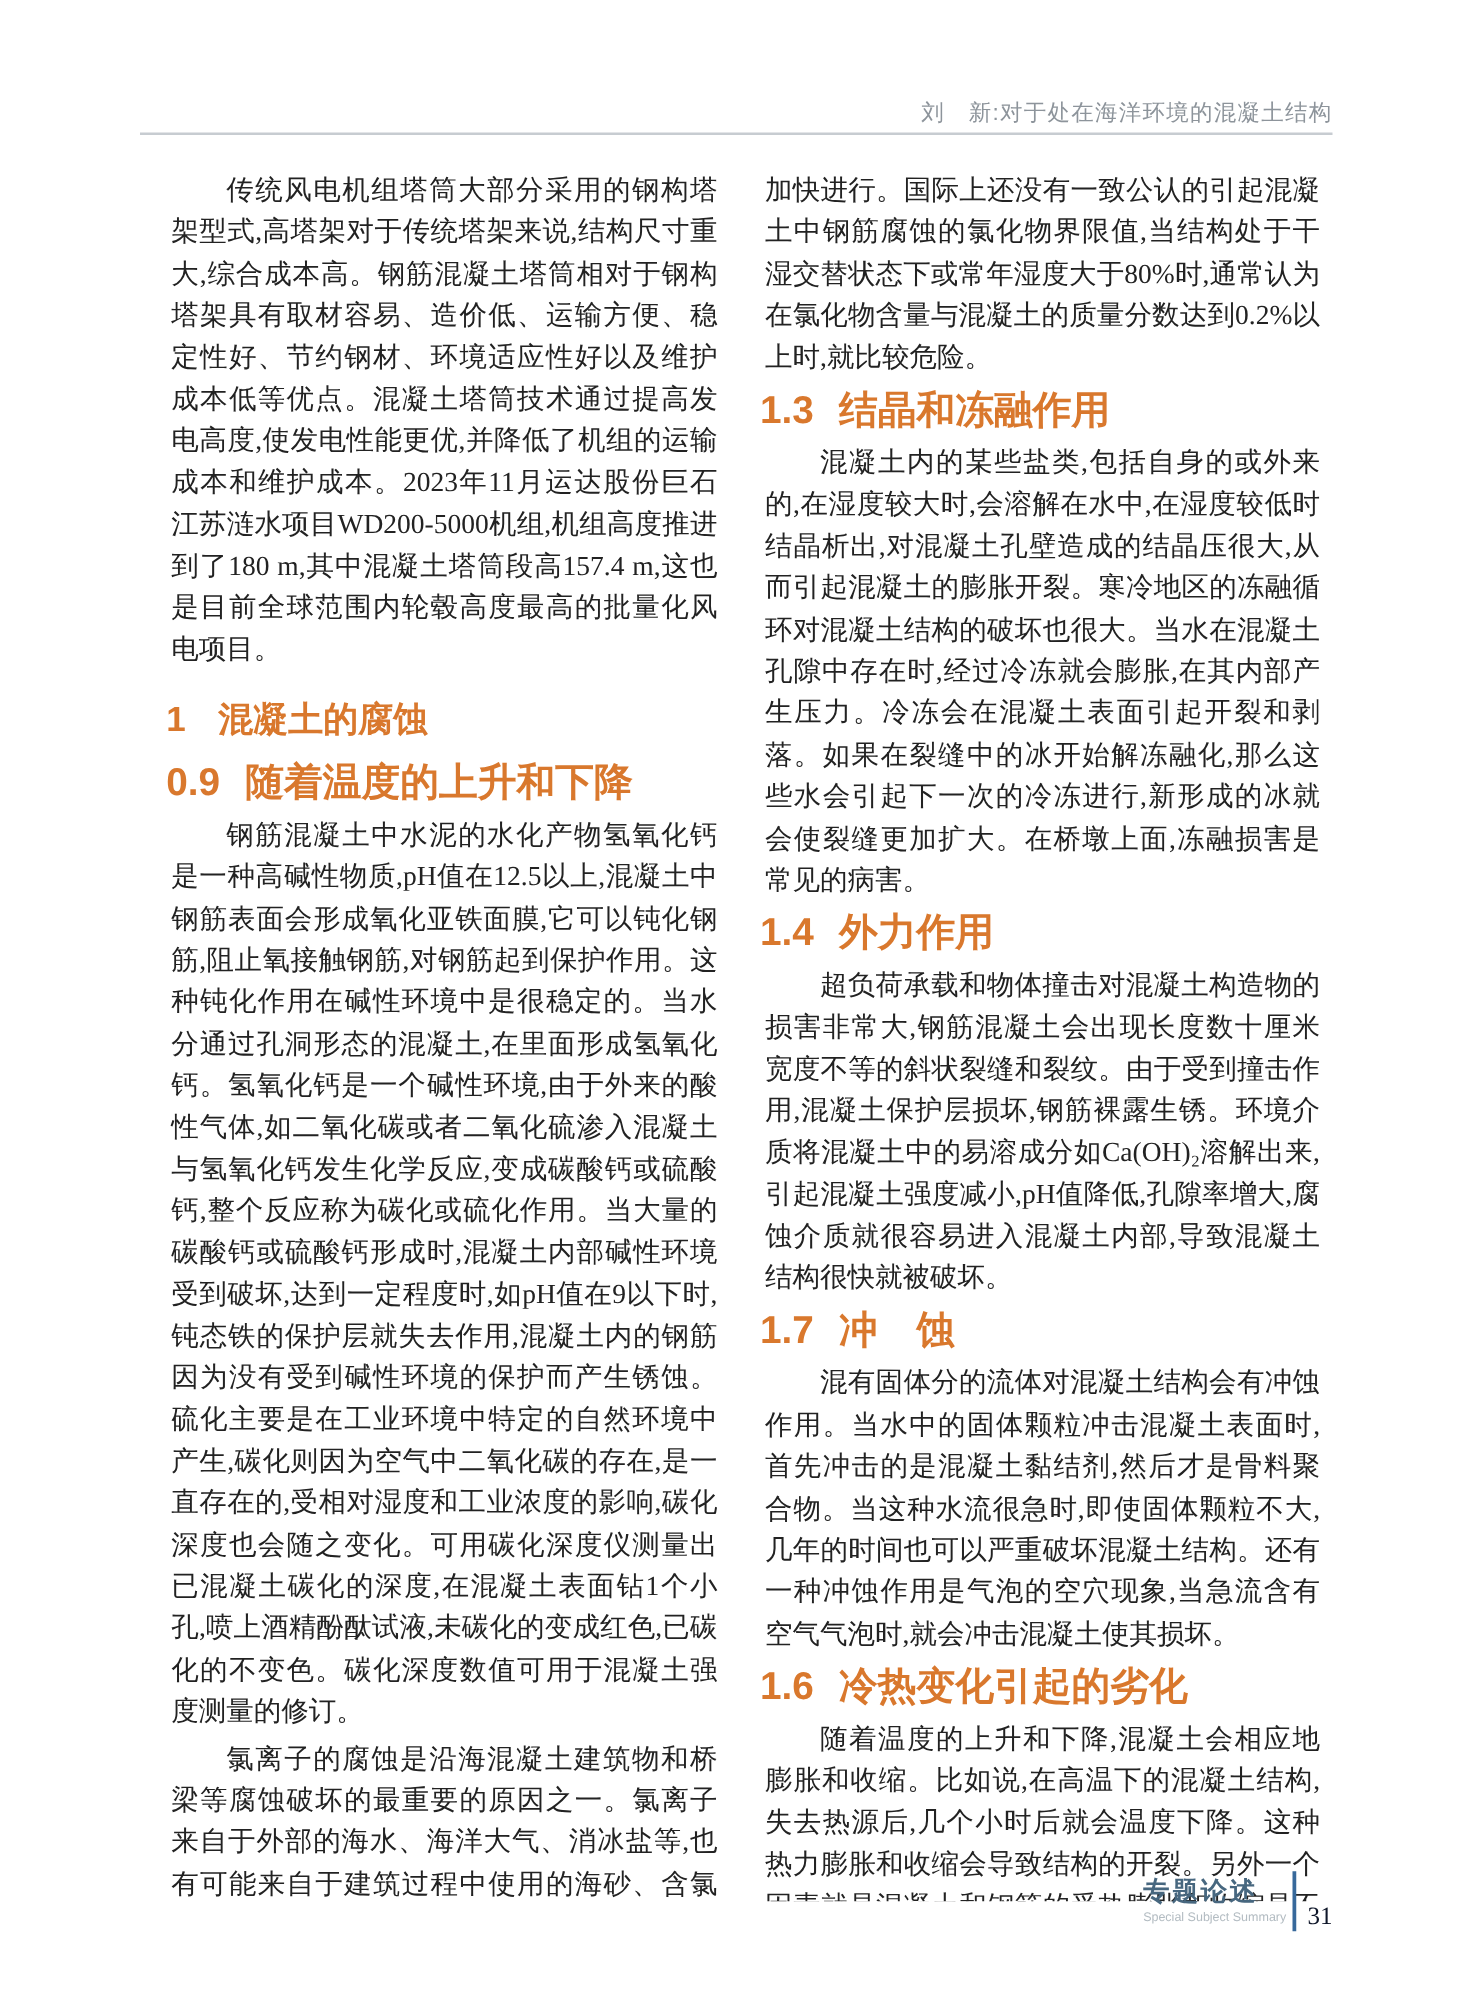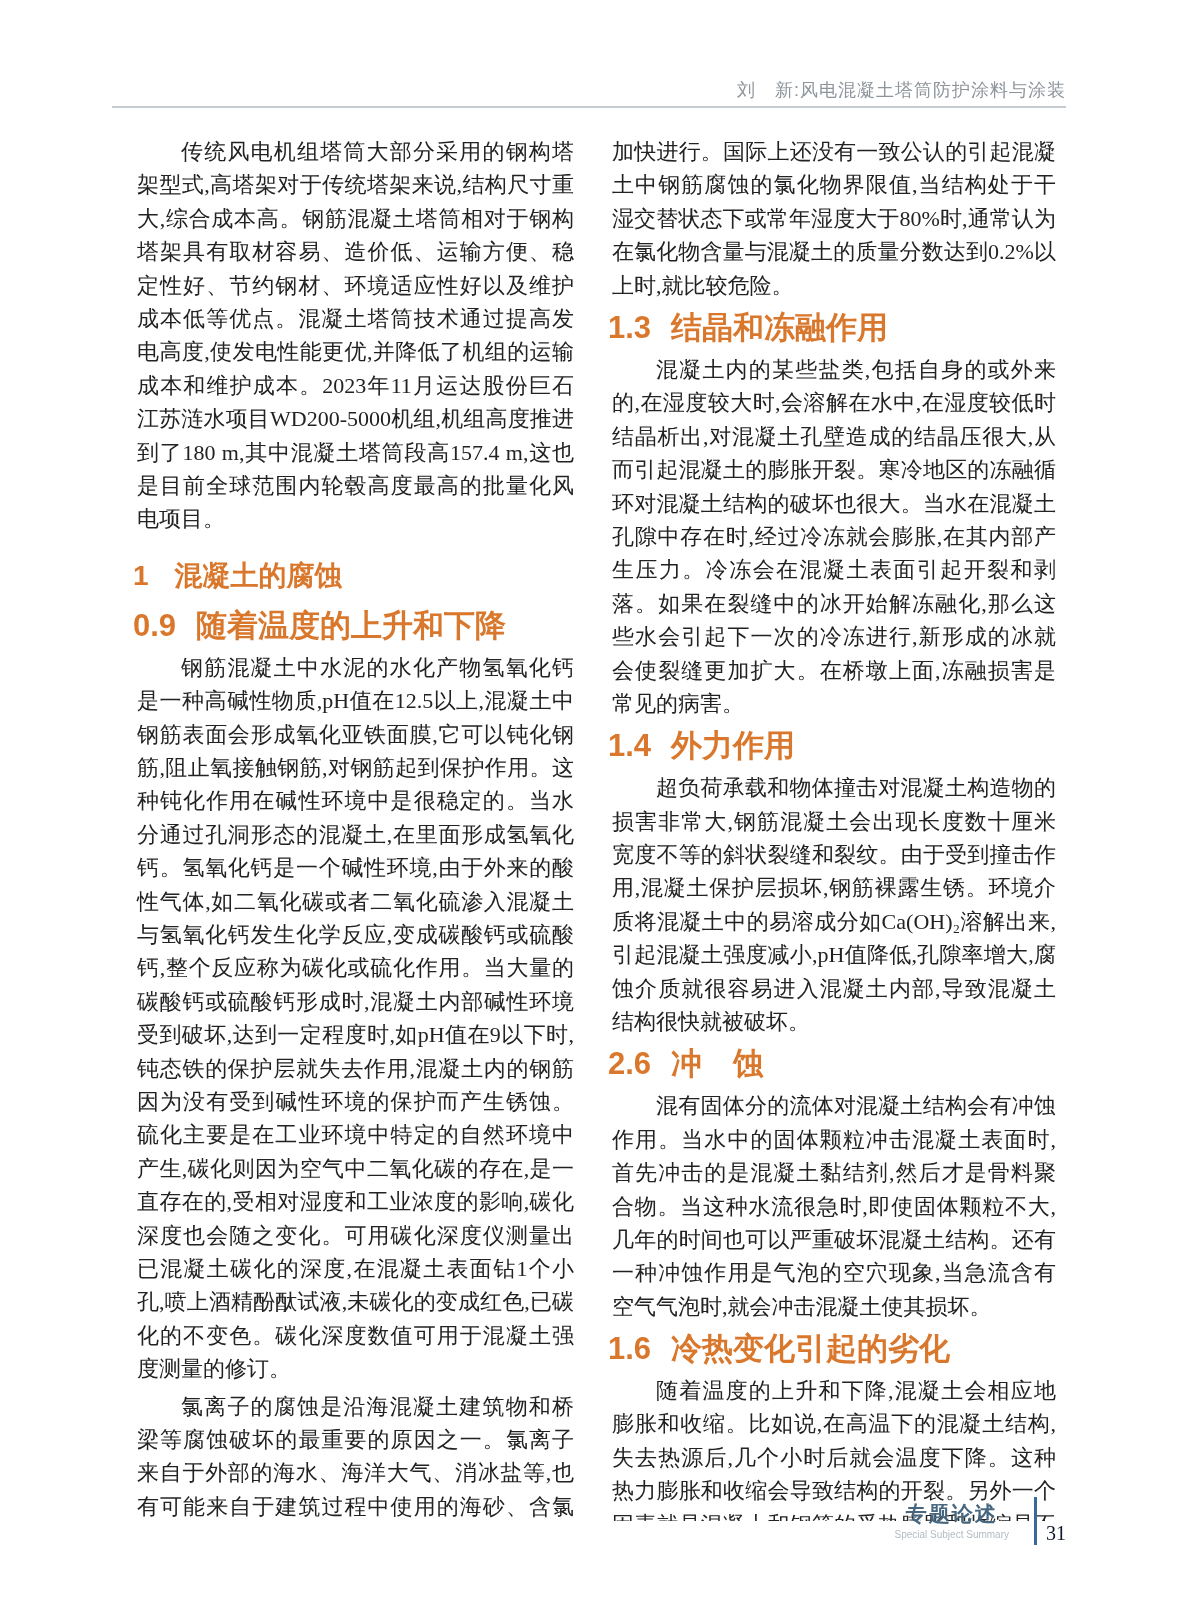--- a/index.html
+++ b/index.html
@@ -84,23 +84,23 @@
 
   
   .footer {
     position: absolute;
     top: 1497px;
     right: 121px;
     display: flex;
     align-items: center;
   }
   .footer-labels {
-    text-align: center;
+    text-align: left;
     font-family: "Liberation Sans", "DejaVu Sans", sans-serif;
-    margin-right: 25px;
+    margin-right: 5px;
   }
   .footer-cn {
     font-size: 21px;
     font-weight: bold;
     letter-spacing: 2px;
     color: #47677f;
     line-height: 1.1;
   }
   .footer-en {
     font-size: 10px;
@@ -119,21 +119,21 @@
     font-size: 20px;
     color: #0f172a;
     align-self: flex-end;
   }
 </style>
 </head>
 <body>
 
 <div class="page">
 
-  <div class="running-head">刘　新:风电混凝土塔筒防护涂料与涂装</div>
+  <div class="running-head">刘　新:对于处在海洋环境的混凝土结构</div>
   <div class="head-rule"></div>
 
   <div class="content">
 
     <section class="col col-left">
       <p class="para indent">传统风电机组塔筒大部分采用的钢构塔架型式,高塔架对于传统塔架来说,结构尺寸重大,综合成本高。钢筋混凝土塔筒相对于钢构塔架具有取材容易、造价低、运输方便、稳定性好、节约钢材、环境适应性好以及维护成本低等优点。混凝土塔筒技术通过提高发电高度,使发电性能更优,并降低了机组的运输成本和维护成本。2023年11月运达股份巨石江苏涟水项目WD200-5000机组,机组高度推进到了180 m,其中混凝土塔筒段高157.4 m,这也是目前全球范围内轮毂高度最高的批量化风电项目。</p>
 
       <div class="h1">
         <span class="num">1</span>
         <span class="title">混凝土的腐蚀</span>
@@ -157,21 +157,21 @@
       </div>
       <p class="para indent">混凝土内的某些盐类,包括自身的或外来的,在湿度较大时,会溶解在水中,在湿度较低时结晶析出,对混凝土孔壁造成的结晶压很大,从而引起混凝土的膨胀开裂。寒冷地区的冻融循环对混凝土结构的破坏也很大。当水在混凝土孔隙中存在时,经过冷冻就会膨胀,在其内部产生压力。冷冻会在混凝土表面引起开裂和剥落。如果在裂缝中的冰开始解冻融化,那么这些水会引起下一次的冷冻进行,新形成的冰就会使裂缝更加扩大。在桥墩上面,冻融损害是常见的病害。</p>
 
       <div class="h2">
         <span class="num">1.4</span>
         <span class="title">外力作用</span>
       </div>
       <p class="para indent">超负荷承载和物体撞击对混凝土构造物的损害非常大,钢筋混凝土会出现长度数十厘米宽度不等的斜状裂缝和裂纹。由于受到撞击作用,混凝土保护层损坏,钢筋裸露生锈。环境介质将混凝土中的易溶成分如Ca(OH)₂溶解出来,引起混凝土强度减小,pH值降低,孔隙率增大,腐蚀介质就很容易进入混凝土内部,导致混凝土结构很快就被破坏。</p>
 
       <div class="h2">
-        <span class="num">2.6</span>
+        <span class="num">1.7</span>
         <span class="title">冲　蚀</span>
       </div>
       <p class="para indent">混有固体分的流体对混凝土结构会有冲蚀作用。当水中的固体颗粒冲击混凝土表面时,首先冲击的是混凝土黏结剂,然后才是骨料聚合物。当这种水流很急时,即使固体颗粒不大,几年的时间也可以严重破坏混凝土结构。还有一种冲蚀作用是气泡的空穴现象,当急流含有空气气泡时,就会冲击混凝土使其损坏。</p>
 
       <div class="h2">
         <span class="num">1.6</span>
         <span class="title">冷热变化引起的劣化</span>
       </div>
       <p class="para indent">随着温度的上升和下降,混凝土会相应地膨胀和收缩。比如说,在高温下的混凝土结构,失去热源后,几个小时后就会温度下降。这种热力膨胀和收缩会导致结构的开裂。另外一个因素就是混凝土和钢筋的受热膨胀和收缩是不一样的,钢筋的热变形速率要快得多。如果温度的变化急剧,受热膨胀系数的不同,也会导致混凝土的开裂。</p>
 

